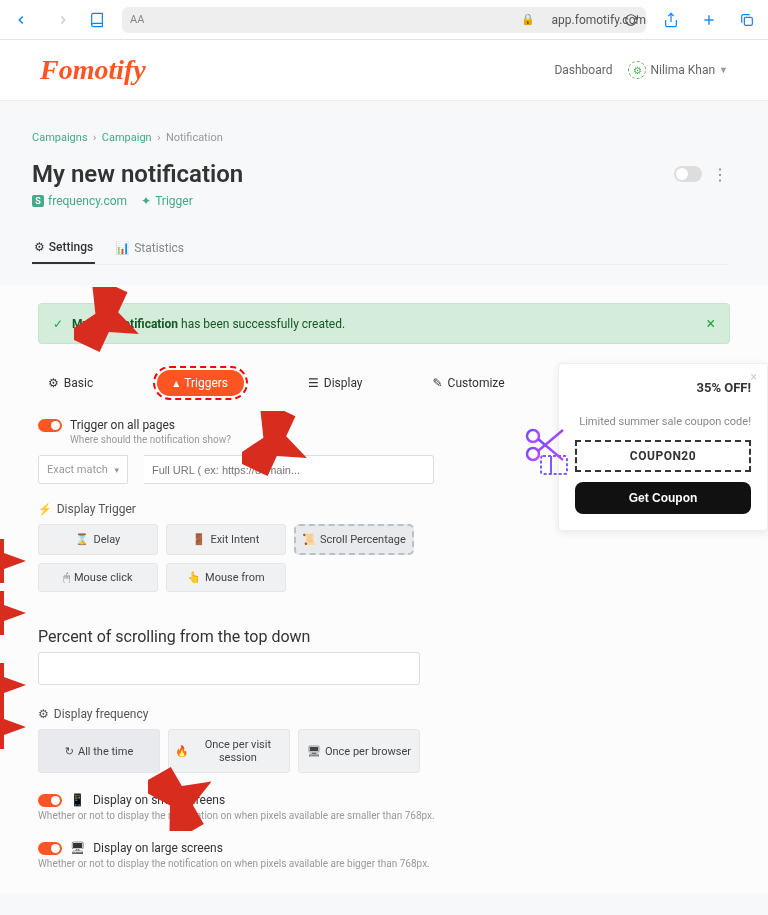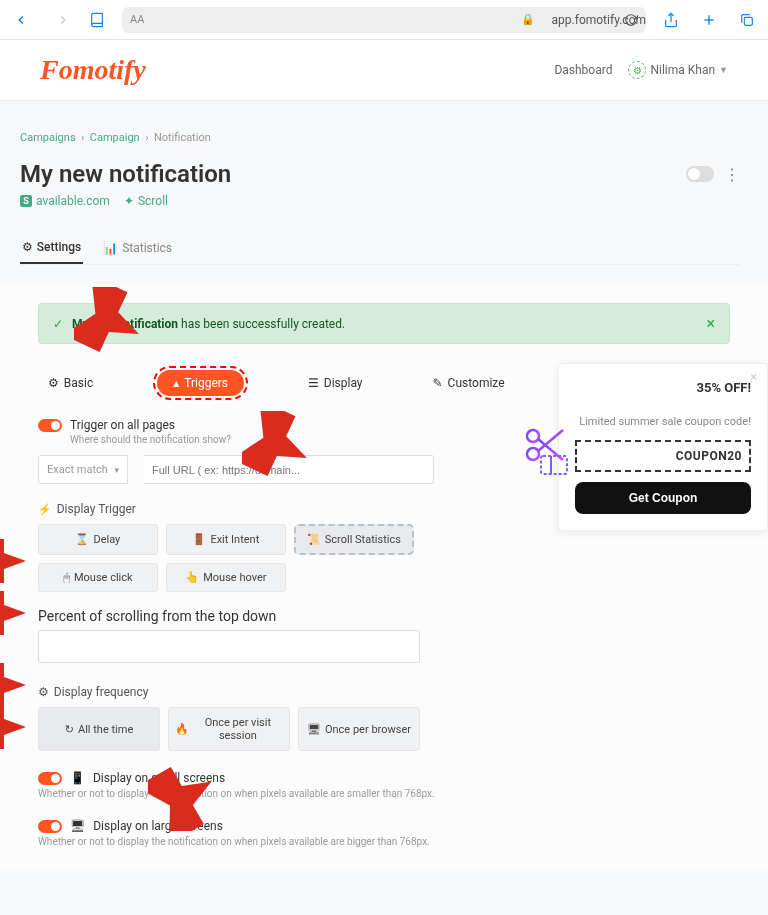--- a/index.html
+++ b/index.html
@@ -10,21 +10,21 @@
     .bb-url .aa { position: absolute; left: 8px; font-size: 11px; color: #888; }
     .bb-url .refresh { position: absolute; right: 8px; color: #555; }
     .bb-icons { display: flex; gap: 20px; }
     .ic { width: 18px; height: 18px; display: inline-flex; align-items: center; justify-content: center; }
     .blue { color: #0a84ff; }
     .header { background: #fff; padding: 14px 40px; display: flex; align-items: center; justify-content: space-between; border-bottom: 1px solid #eee; }
     .logo { font-family: "Brush Script MT", cursive; font-size: 28px; color: #ff5522; font-style: italic; font-weight: bold; }
     .header-right { display: flex; align-items: center; gap: 16px; font-size: 12px; color: #666; }
     .user-badge { display: flex; align-items: center; gap: 4px; }
     .user-circle { width: 18px; height: 18px; border: 1.5px dashed #4caf50; border-radius: 50%; display: inline-flex; align-items: center; justify-content: center; color: #4caf50; font-size: 10px; }
-    .container { padding: 30px 20px 20px; max-width: 760px; margin: 0; }
+    .container { padding: 30px 32px 20px; max-width: 760px; margin: 0; }
     .breadcrumb { font-size: 11px; color: #999; margin-bottom: 16px; }
     .breadcrumb a { color: #4a8; text-decoration: none; }
     .title-row { display: flex; align-items: center; justify-content: space-between; }
     .page-title { font-size: 24px; font-weight: 600; color: #333; }
     .title-actions { display: flex; align-items: center; gap: 10px; }
     .toggle-sw { width: 28px; height: 16px; background: #ddd; border-radius: 10px; position: relative; }
     .toggle-sw::after { content: ''; width: 12px; height: 12px; background: #fff; border-radius: 50%; position: absolute; top: 2px; left: 2px; }
     .dots { color: #888; font-size: 16px; }
     .subtitle { margin-top: 6px; font-size: 12px; color: #4a8; display: flex; gap: 14px; align-items: center; }
     .subtitle .dom { color: #4a8; display: flex; align-items: center; gap: 4px; }
@@ -46,35 +46,35 @@
     .helper { font-size: 10px; color: #999; margin-left: 32px; margin-top: 2px; }
     .url-row { display: flex; margin-top: 10px; margin-left: 0; gap: 16px; }
     .select-box { border: 1px solid #ddd; background: #fff; padding: 7px 8px; font-size: 11px; color: #999; width: 90px; border-radius: 3px 0 0 3px; display: flex; justify-content: space-between; align-items: center; }
     .url-input { border: 1px solid #ddd; border-left: none; background: #fff; padding: 7px 8px; font-size: 11px; color: #bbb; flex: 1; border-radius: 0 3px 3px 0; max-width: 290px; }
     .label-row { font-size: 12px; color: #555; margin-top: 18px; margin-bottom: 8px; display: flex; align-items: center; gap: 5px; }
     .label-row .bolt { color: #888; font-size: 11px; }
     .btn-grid { display: grid; grid-template-columns: repeat(3, 120px); gap: 8px; }
     .btn-opt { background: #f0f1f3; border: 1px solid #e5e5e7; border-radius: 3px; padding: 7px 6px; font-size: 11px; color: #444; text-align: center; cursor: pointer; display: flex; align-items: center; justify-content: center; gap: 4px; }
     .btn-opt.selected { background: #e8eaed; border-color: #b8c0c8; }
     .scroll-highlight { border: 2px dashed #ff0000; border-radius: 5px; }
-    .field-label { font-size: 14px; color: #333; margin-top: 16px; margin-bottom: 6px; }
+    .field-label { font-size: 16px; color: #333; margin-top: 35px; margin-bottom: 6px; }
     .text-input { width: 100%; max-width: 382px; border: 1px solid #ddd; border-radius: 3px; padding: 8px; background: #fff; }
     .freq-grid { display: grid; grid-template-columns: repeat(3, 122px); gap: 8px; margin-top: 8px; }
     .freq-btn { background: #f0f1f3; border: 1px solid #e5e5e7; border-radius: 3px; padding: 8px 6px; font-size: 11px; color: #444; text-align: center; cursor: pointer; display: flex; align-items: center; justify-content: center; gap: 4px; min-height: 38px; }
     .freq-btn.selected { background: #e8eaed; }
     .switch-section { margin-top: 20px; }
     .switch-section .lbl { display: flex; align-items: center; gap: 8px; font-size: 12px; }
     .switch-section .helper2 { font-size: 10px; color: #999; margin-top: 3px; }
     .update-btn { background: #ff5522; color: #fff; border: none; border-radius: 3px; padding: 11px; width: 380px; font-size: 13px; margin-top: 24px; cursor: pointer; }
     .promo-card { position: absolute; right: 0; top: 78px; width: 210px; background: #fff; border: 1px solid #eee; box-shadow: 0 2px 8px rgba(0,0,0,0.08); padding: 16px; border-radius: 4px; }
     .promo-card .close-x { position: absolute; top: 6px; right: 10px; color: #ccc; font-size: 12px; cursor: pointer; }
     .promo-card .scissors { position: absolute; left: -44px; top: 56px; }
     .promo-title { font-weight: 700; font-size: 13px; color: #333; text-align: right; }
     .promo-sub { font-size: 11px; color: #888; margin-top: 20px; text-align: right; }
-    .coupon-box { border: 2px dashed #333; padding: 7px; text-align: right; font-weight: bold; font-size: 12px; margin-top: 12px; letter-spacing: 0.5px; }
+    .coupon-box { border: 2px dashed #333; padding: 7px; text-align: center; font-weight: bold; font-size: 12px; margin-top: 12px; letter-spacing: 0.5px; }
     .get-coupon { background: #111; color: #fff; border: none; width: 100%; padding: 9px; border-radius: 8px; font-size: 12px; font-weight: 600; margin-top: 10px; cursor: pointer; }
     .arrow { position: absolute; z-index: 100; }
     svg { display: block; }
     .main-wrap { position: relative; }
   </style>
 </head>
 <body>
 
 <div class="browser-bar">
   <div class="bb-nav">
@@ -150,25 +150,25 @@
   <div class="title-row">
     <h1 class="page-title">My new notification</h1>
     <div class="title-actions">
       <div class="toggle-sw"></div>
       <span class="dots">⋮</span>
     </div>
   </div>
   <div class="subtitle">
     <span class="dom">
         <span class="s-ic">S</span>
-        <span>available.com</span>
+        <span>frequency.com</span>
       </span>
     <span class="dom">
         <span style="color:#4a8">✦</span>
-        <span>Scroll</span>
+        <span>Trigger</span>
       </span>
   </div>
   <div class="tabs">
     <div class="tab active">
         <span>⚙</span>
         <span>Settings</span>
       </div>
     <div class="tab">
         <span>📊</span>
         <span>Statistics</span>
@@ -227,29 +227,29 @@
     <div class="btn-opt">
           <span>⌛</span>
           <span>Delay</span>
         </div>
     <div class="btn-opt">
           <span>🚪</span>
           <span>Exit Intent</span>
         </div>
     <div class="btn-opt selected scroll-highlight">
           <span>📜</span>
-          <span>Scroll Statistics</span>
+          <span>Scroll Percentage</span>
         </div>
     <div class="btn-opt">
           <span>🖱</span>
           <span>Mouse click</span>
         </div>
     <div class="btn-opt">
           <span>👆</span>
-          <span>Mouse hover</span>
+          <span>Mouse from</span>
         </div>
   </div>
 
   <div class="field-label">Percent of scrolling from the top down</div>
   <input class="text-input" style="">
 
   <div class="label-row" style="margin-top:22px">
         <span>⚙</span>
         <span>Display frequency</span>
       </div>

